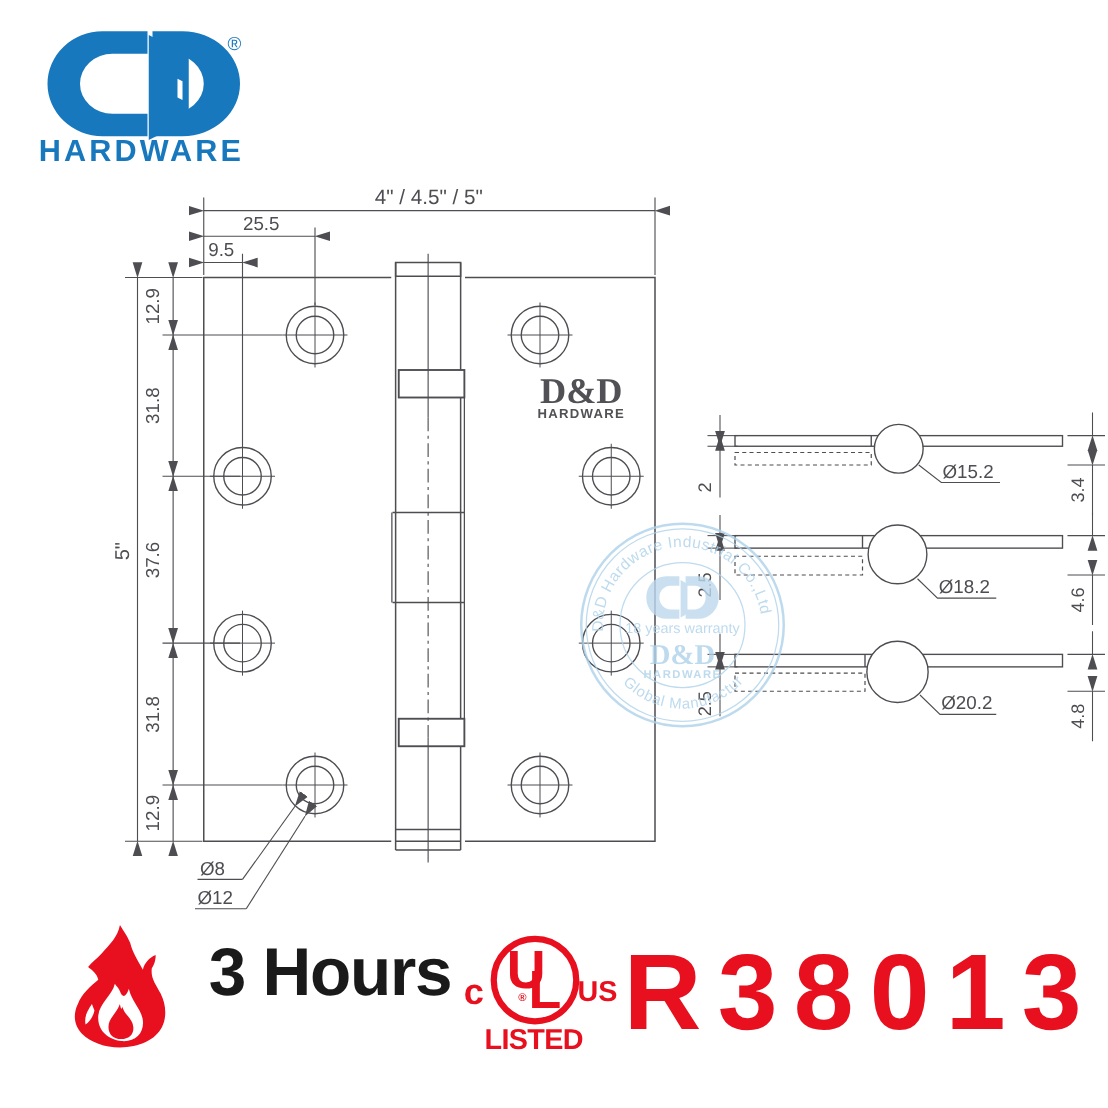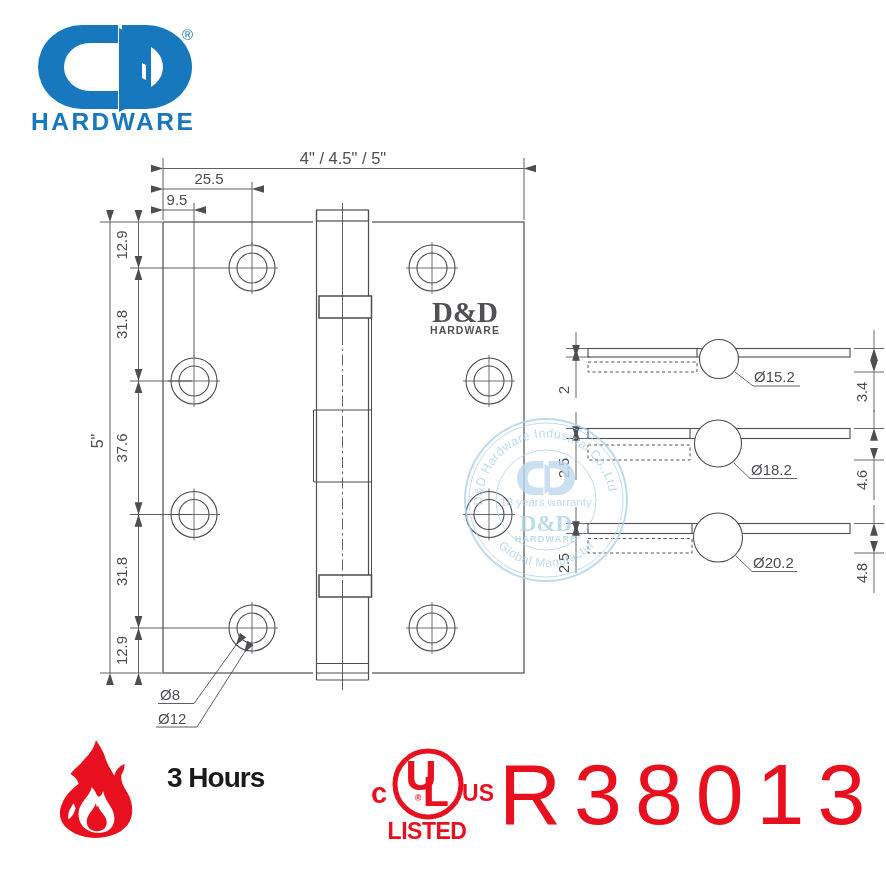--- a/index.html
+++ b/index.html
@@ -10,22 +10,22 @@
   .logo-word{position:absolute;left:31px;top:108px;font-size:24.5px;font-weight:700;
              letter-spacing:2.5px;color:#1878be;}
   
   .dim{font-family:"Liberation Sans",sans-serif;fill:#4d4d52;}
   .stamp-serif{font-family:"Liberation Serif",serif;font-weight:700;fill:#515155;}
   .stamp-sans{font-family:"Liberation Sans",sans-serif;font-weight:700;fill:#515155;letter-spacing:1px;}
   .wm{font-family:"Liberation Sans",sans-serif;fill:#aed2ea;}
   .wm-serif{font-family:"Liberation Serif",serif;font-weight:700;fill:#aed2ea;}
   
   .rating{position:absolute;left:167px;top:758px;color:#1a1a1a;font-weight:700;
-          font-size:28px;line-height:40px;letter-spacing:-1px;}
-  .cert{position:absolute;left:499px;top:751px;color:#e8101e;font-weight:400;
+          font-size:54px;line-height:40px;letter-spacing:-1px;}
+  .cert{position:absolute;left:499px;top:751px;color:#e8101e;font-weight:700;
         font-size:86px;line-height:86px;letter-spacing:13px;white-space:nowrap;}
   .ul-text{font-family:"Liberation Sans",sans-serif;font-weight:700;fill:#e8101e;}
 </style>
 </head>
 <body>
 
 <div class="stage">
 
   <svg class="abs" style="left:30px;top:22px;" width="172" height="92" viewBox="0 0 172 92">
     <g fill="#1878be">

